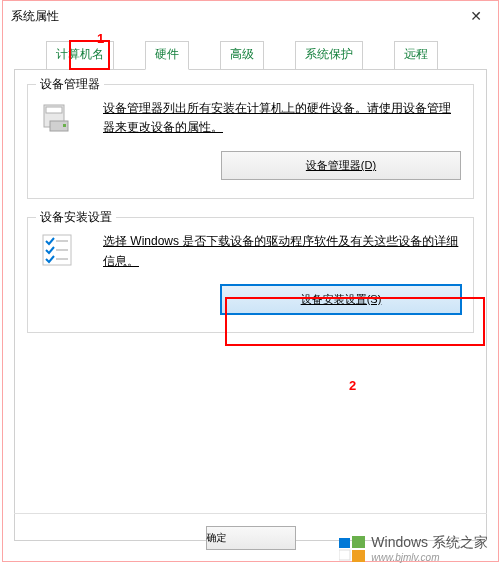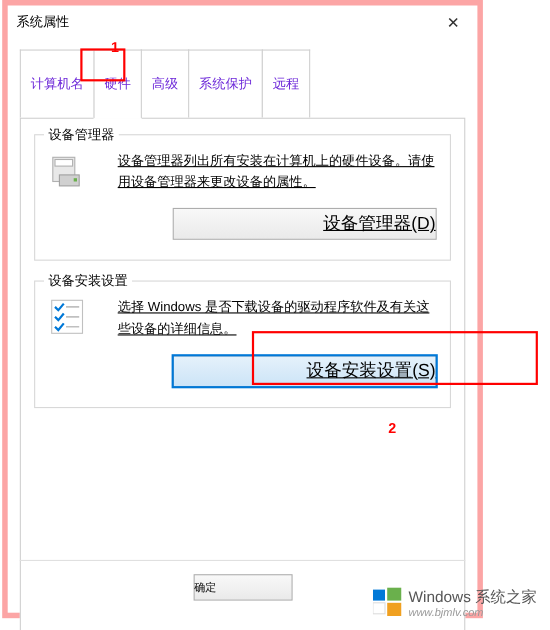--- a/index.html
+++ b/index.html
@@ -1,37 +1,37 @@
 <!DOCTYPE html>
 <html><head>
   <meta charset="utf-8">
   <style>
     * { box-sizing: border-box; margin: 0; padding: 0; font-family: "Microsoft YaHei", "Segoe UI", sans-serif; }
     body { background: #fff; width: 500px; height: 573px; position: relative; overflow: hidden; }
-    .window { width: 437px; height: 562px; border: 5px solid #fca5a5; background: #fff; position: relative; margin-left: 2px; }
+    .window { width: 497px; height: 562px; border: 1px solid #fca5a5; background: #fff; position: relative; margin-left: 2px; }
     .titlebar { height: 30px; display: flex; align-items: center; justify-content: space-between; padding: 0 0 0 8px; }
     .titlebar .title { font-size: 12px; color: #000; }
     .titlebar .close { width: 44px; height: 30px; display: flex; align-items: center; justify-content: center; font-size: 14px; color: #333; }
     .annot { position: absolute; color: #f00; font-size: 13px; font-weight: bold; z-index: 100; }
     .red-box { position: absolute; border: 2px solid #f00; z-index: 99; pointer-events: none; }
     .tabs { display: flex; margin: 10px 11px 0; }
-    .tab { font-size: 12px; padding: 22px 9px; border: 1px solid #d0d0d0; border-bottom: none; background: #fff; color: #6d28d9; position: relative; margin-right: -1px; cursor: pointer; }
+    .tab { font-size: 12px; padding: 4px 9px; border: 1px solid #d0d0d0; border-bottom: none; background: #fff; color: #15803d; position: relative; margin-right: -1px; cursor: pointer; margin-left: 32px; }
     .tab.active { background: #fff; z-index: 2; border-bottom: 1px solid #fff; margin-bottom: -1px; padding-bottom: 6px; }
     .tab-content { border: 1px solid #d0d0d0; margin: 0 11px; padding: 14px 12px; height: 472px; position: relative; background: #fff; text-decoration: underline; }
     .group { border: 1px solid #d8d8d8; padding: 14px 12px 18px; margin-bottom: 18px; position: relative; }
     .group-label { position: absolute; top: -9px; left: 8px; background: #fff; padding: 0 4px; font-size: 12px; color: #000; }
     .group-body { display: flex; gap: 29px; }
     .group-text { font-size: 12px; color: #000; line-height: 1.6; flex: 1; }
     .icon-box { width: 34px; height: 36px; flex-shrink: 0; }
     .btn-row { display: flex; justify-content: flex-end; margin-top: 14px; }
-    .btn { width: 240px; height: 29px; font-size: 16px; background: linear-gradient(#f8f8f8,#eaeaea); border: 1px solid #adadad; display: flex; align-items: center; justify-content: flex-end; cursor: pointer; }
+    .btn { width: 240px; height: 29px; font-size: 11px; background: linear-gradient(#f8f8f8,#eaeaea); border: 1px solid #adadad; display: flex; align-items: center; justify-content: center; cursor: pointer; }
     .btn.focus { outline: 2px solid #0078d7; outline-offset: -1px; background: linear-gradient(#e5f1fb,#cce4f7); }
     .bottom-bar { position: absolute; bottom: 0; left: 11px; right: 11px; height: 48px; border-top: 1px solid #e0e0e0; display: flex; align-items: center; justify-content: center; }
     .bottom-btn { width: 90px; height: 24px; font-size: 10px; background: linear-gradient(#f8f8f8,#eaeaea); border: 1px solid #adadad; display: flex; align-items: center; justify-content: flex-start; cursor: pointer; }
-    .watermark { position: absolute; right: 12px; bottom: 10px; display: flex; align-items: flex-start; gap: 6px; font-size: 14px; color: #555; z-index: 200; margin-top: 11px; }
+    .watermark { position: absolute; right: 12px; bottom: 10px; display: flex; align-items: center; gap: 6px; font-size: 14px; color: #555; z-index: 200; margin-top: 11px; }
     .watermark .url { font-size: 10px; color: #9a9a9a; font-style: italic; }
   </style>
 </head>
 <body>
 
 <div class="window">
   <div class="titlebar">
     <span class="title">系统属性</span>
     <div class="close">
         <span>✕</span>

